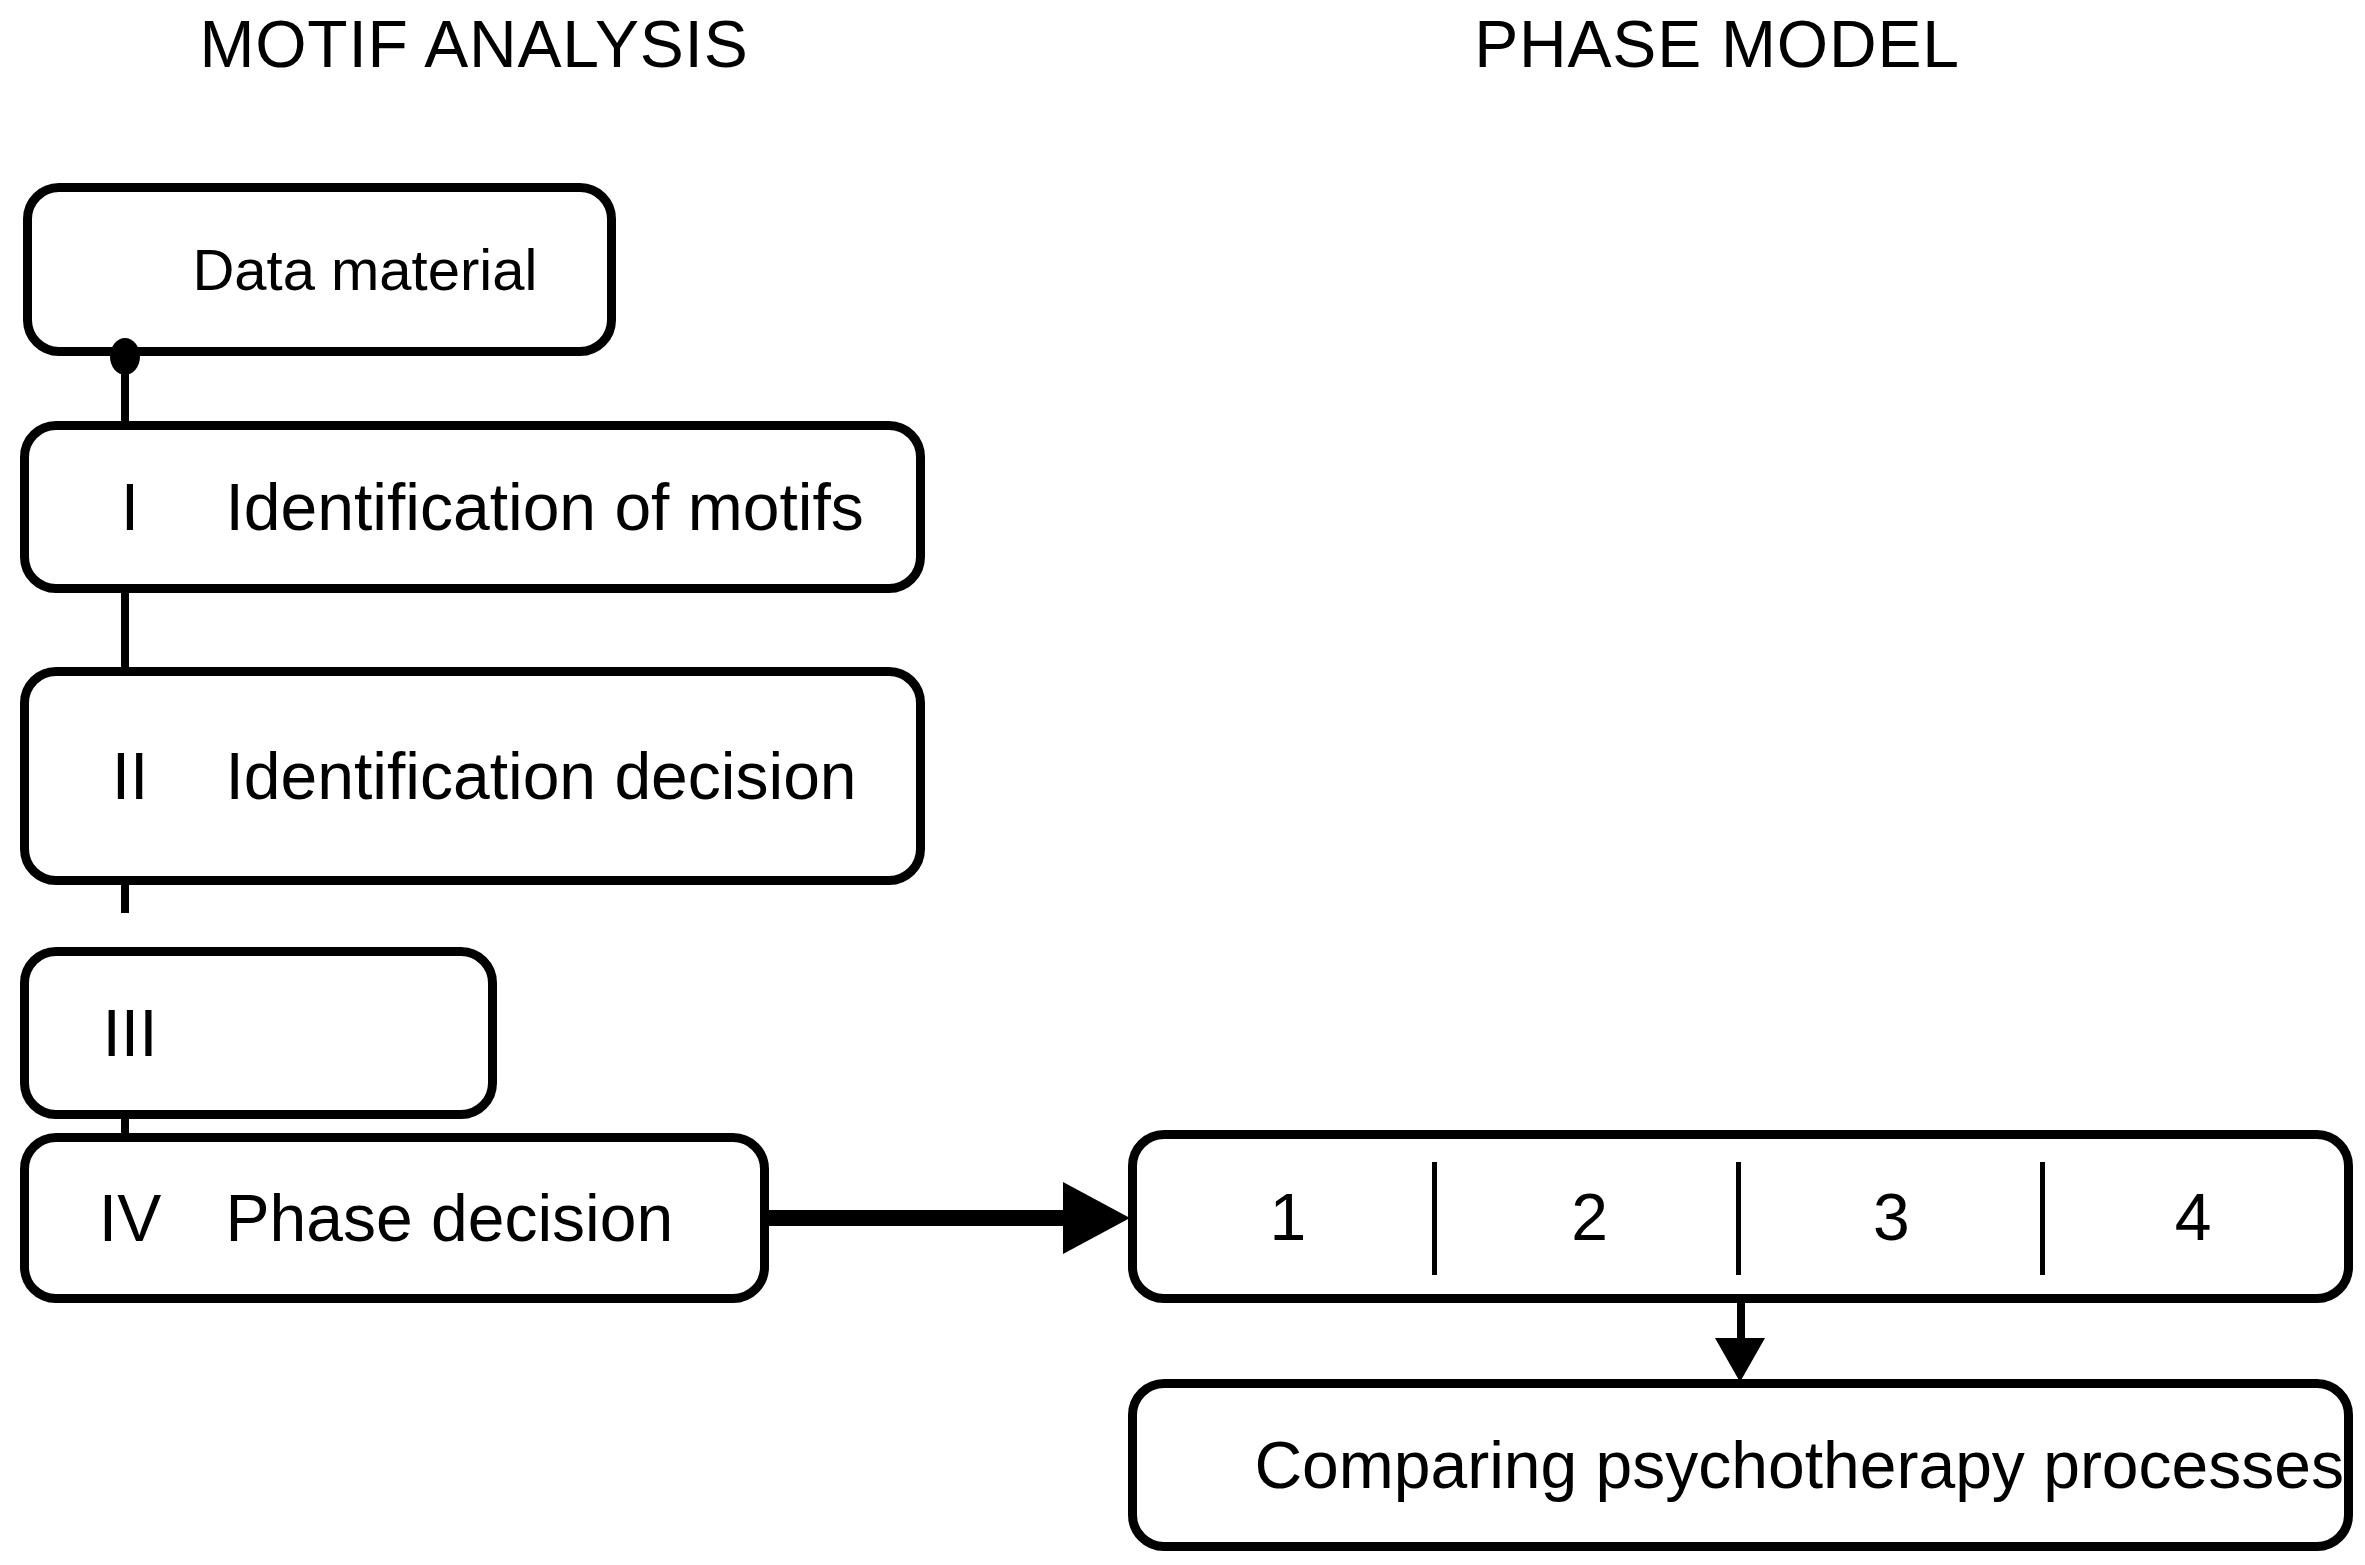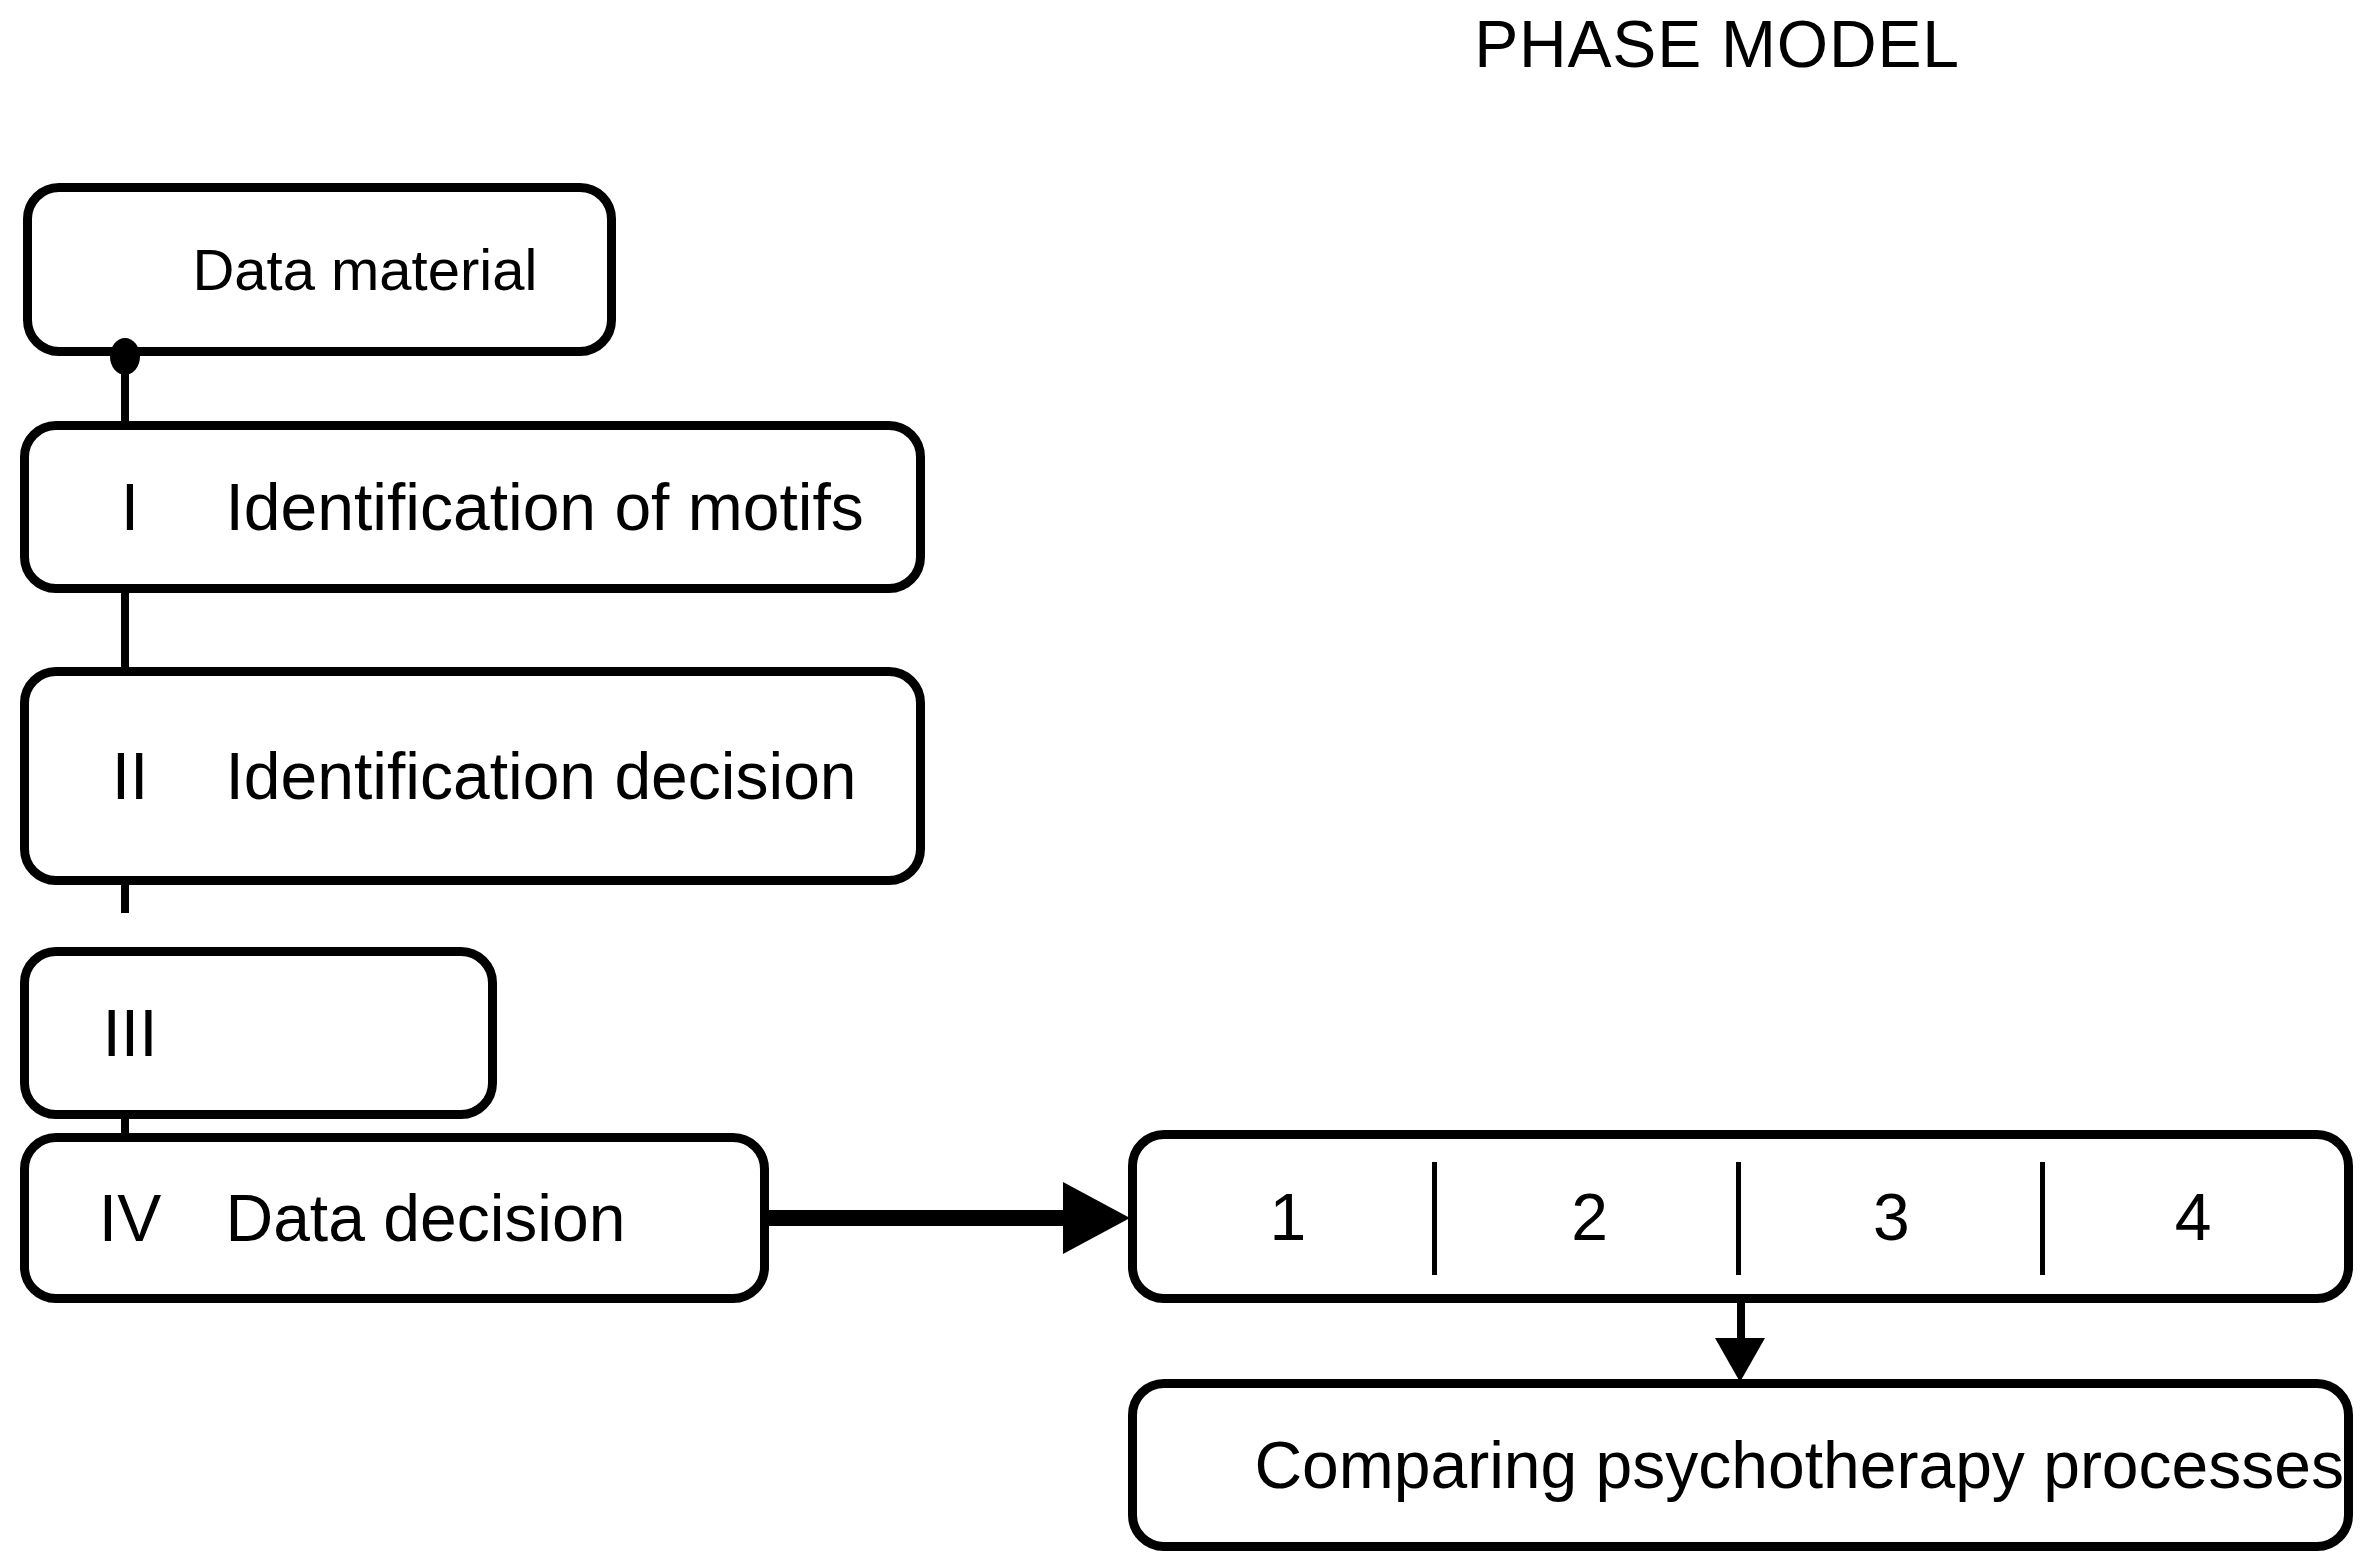--- a/index.html
+++ b/index.html
@@ -60,20 +60,21 @@
     left:1128px;top:1379px;width:1225px;height:172px;
     display:flex;align-items:center;justify-content:flex-end;padding-left:14px;
   }
   #comparing-box .label{font-size:66px;line-height:1;white-space:nowrap;}
 </style>
 </head>
 <body>
 
 <div id="canvas">
 
+  <div class="title" style="left:474px;">MOTIF ANALYSIS</div>
   <div class="title" style="left:1717px;">PHASE MODEL</div>
 
   <div class="flow-line" style="left:121px;top:351px;height:78px;"></div>
   <div class="flow-line" style="left:121px;top:585px;height:90px;"></div>
   <div class="flow-line" style="left:121px;top:831px;height:82px;"></div>
   <div class="flow-line" style="left:121px;top:1071px;height:70px;"></div>
 
   <div class="box" style="left:23.4px;top:183px;width:593px;height:173px;">
     <div class="data-label">Data material</div>
   </div>
@@ -88,21 +89,21 @@
     <div class="numeral">II</div>
     <div class="step-label">Identification decision</div>
   </div>
 
   <div class="box" style="left:19.5px;top:947px;width:477px;height:172px;">
     <div class="numeral">III</div>
   </div>
 
   <div class="box" style="left:19.5px;top:1133px;width:749px;height:170px;">
     <div class="numeral">IV</div>
-    <div class="step-label">Data decision</div>
+    <div class="step-label">Phase decision</div>
   </div>
 
   <div id="h-arrow-shaft"></div>
   <div id="h-arrow-head"></div>
 
   <div class="box" id="phase-box">
     <div class="phase-cell">1</div>
     <div class="phase-cell">2</div>
     <div class="phase-cell">3</div>
     <div class="phase-cell">4</div>

